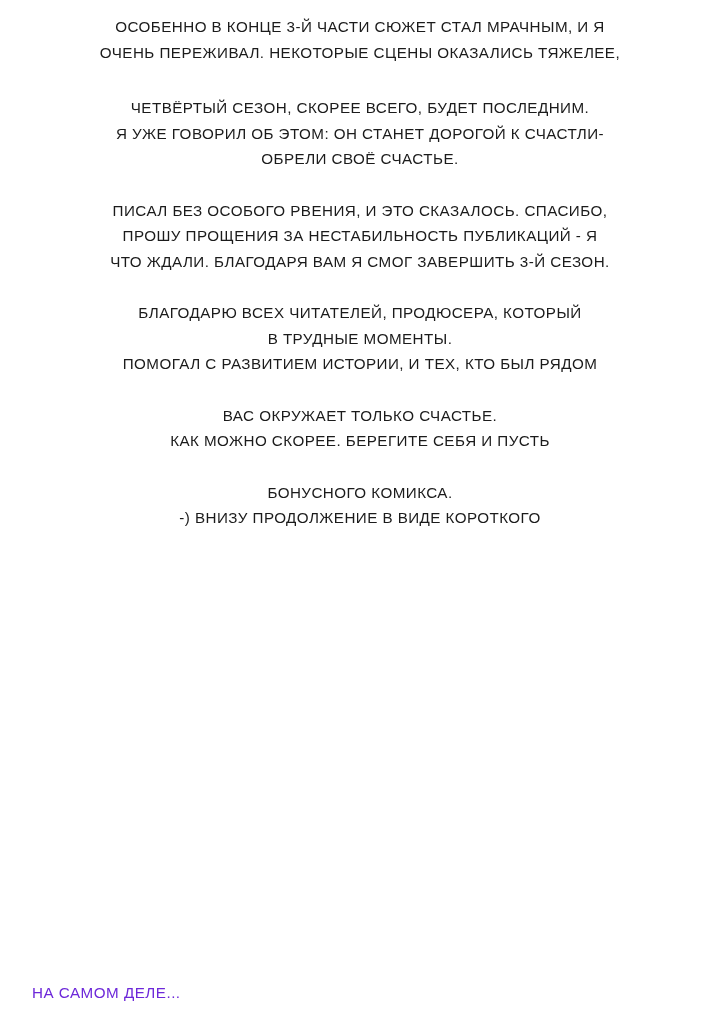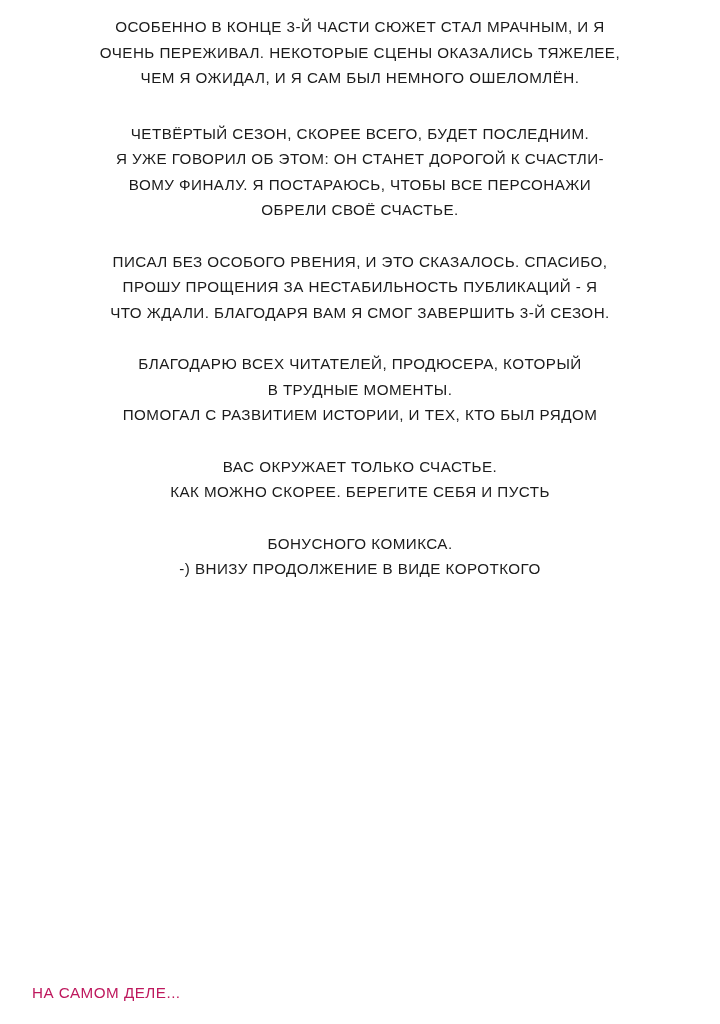--- a/index.html
+++ b/index.html
@@ -49,43 +49,41 @@
     letter-spacing: 0.6px;
   }
   .footer-note {
     position: absolute;
     left: 32px;
     top: 982px;
     font-size: 15.2px;
     line-height: 22px;
     letter-spacing: 0.5px;
     text-transform: uppercase;
-    color: #be185d;
+    color: #6d28d9;
     text-align: left;
   }
 </style>
 </head>
 <body>
 
 <div class="page">
 
   <div class="afterword">
 
     <div class="block">
       <p>Особенно в конце 3-й части сюжет стал мрачным, и я</p>
       <p>очень переживал. Некоторые сцены оказались тяжелее,</p>
-      <p>чем я ожидал, и я сам был немного ошеломлён.</p>
     </div>
 
     <div class="gap-lg"></div>
 
     <div class="block">
       <p>Четвёртый сезон, скорее всего, будет последним.</p>
       <p>Я уже говорил об этом: он станет дорогой к счастли-</p>
-      <p>вому финалу. Я постараюсь, чтобы все персонажи</p>
       <p>обрели своё счастье.</p>
     </div>
 
     <div class="gap-md"></div>
 
     <div class="block">
       <p>писал без особого рвения, и это сказалось. Спасибо,</p>
       <p>Прошу прощения за нестабильность публикаций - я</p>
       <p>что ждали. Благодаря вам я смог завершить 3-й сезон.</p>
     </div>

